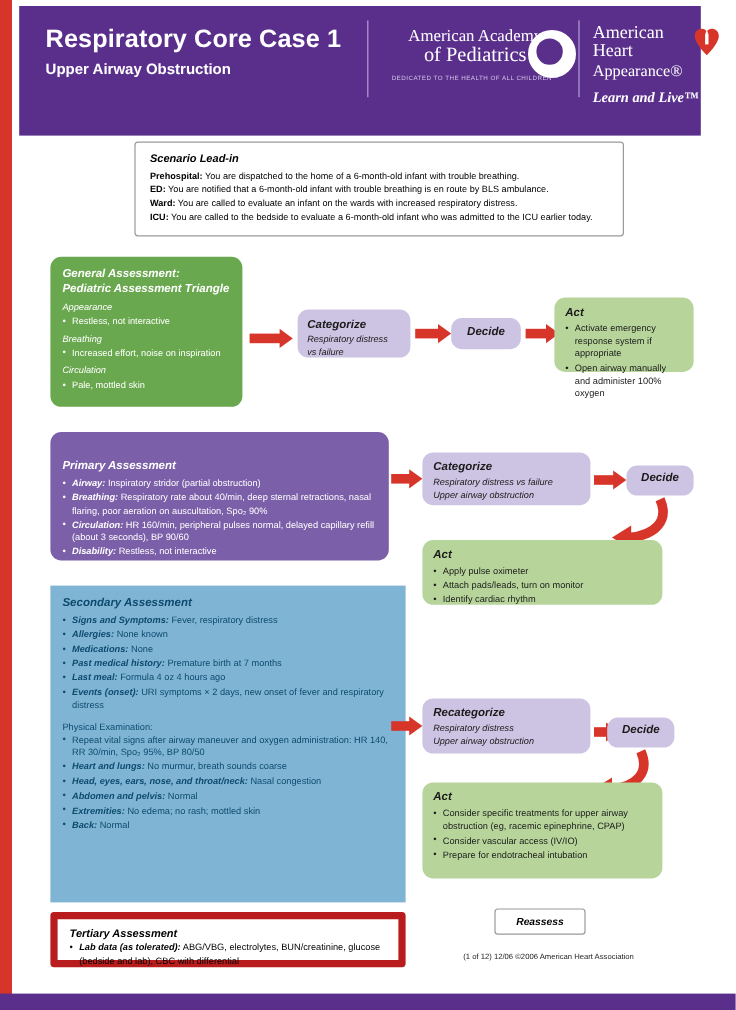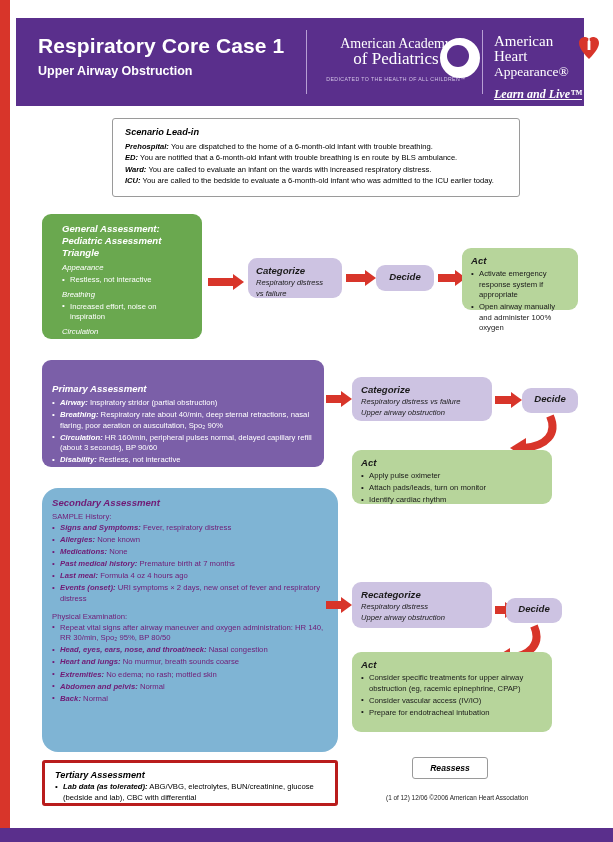--- a/index.html
+++ b/index.html
@@ -8,78 +8,78 @@
     background:#ffffff;
     font-family:"Liberation Sans", sans-serif;
     position:relative;
     overflow:hidden;
   }
   .page{position:absolute;inset:0;background:#ffffff;}
   .leftbar{position:absolute;left:0;top:0;width:10px;height:842px;background:#d8352a;}
   .bottombar{position:absolute;left:0;bottom:0;width:613px;height:14px;background:#5a2f8c;}
 
   
-  .header{position:absolute;left:16px;top:18px;width:568px;height:88px;background:#5a2f8c;}
+  .header{position:absolute;left:16px;top:5px;width:568px;height:108px;background:#5a2f8c;}
   .hdr-title{position:absolute;left:22px;top:16px;color:#ffffff;font-size:21px;font-weight:bold;letter-spacing:0.1px;}
   .hdr-sub{position:absolute;left:22px;top:46px;color:#ffffff;font-size:12.5px;font-weight:bold;}
   .hdr-divider{position:absolute;top:12px;width:1px;height:64px;background:#b79fd4;}
   .aap{position:absolute;left:300px;top:18px;width:160px;text-align:center;color:#ffffff;}
   .aap .l1{font-family:"Liberation Serif",serif;font-size:14px;line-height:15px;}
   .aap .l2{font-family:"Liberation Serif",serif;font-size:17px;line-height:15px;}
   .aap .tag{font-size:5.2px;letter-spacing:0.4px;margin-top:10px;color:#d3c4e6;}
   .aap-seal{position:absolute;left:424px;top:20px;width:36px;height:36px;border-radius:50%;background:#ffffff;border:2px solid #ffffff;}
   .aap-seal:after{content:"";position:absolute;left:5px;top:5px;width:22px;height:22px;border-radius:50%;background:#5a2f8c;}
   .aha{position:absolute;left:478px;top:16px;color:#ffffff;}
   .aha .a1{font-family:"Liberation Serif",serif;font-size:15px;line-height:15px;}
   .aha .a2{font-family:"Liberation Serif",serif;font-size:13.5px;line-height:15px;}
-  .aha .a3{font-family:"Liberation Serif",serif;font-size:12px;font-style:italic;font-weight:bold;margin-top:8px;text-decoration:underline;}
+  .aha .a3{font-family:"Liberation Serif",serif;font-size:12px;font-style:italic;font-weight:bold;margin-top:8px;}
   .aha-heart{position:absolute;left:562px;top:18px;width:22px;height:24px;}
 
   
   .box{position:absolute;box-sizing:border-box;}
   .scenario{
     left:112px;top:118px;width:408px;min-height:72px;
     background:#ffffff;border:1px solid #9a9a9a;border-radius:3px;
     padding:8px 10px 9px 12px;
   }
   .scenario .title{font-size:9.2px;font-weight:bold;font-style:italic;margin-bottom:4px;color:#000;}
   .scenario .line{font-size:7.6px;line-height:11.4px;color:#000;}
-  .scenario .line b{font-style:italic;}
+  .scenario .line b{}
 
   .green{background:#6aa84f;color:#ffffff;border-radius:9px;}
   .purple{background:#7b5fa8;color:#ffffff;border-radius:9px;}
-  .blue{background:#7fb4d4;color:#701a75;border-radius:16px;}
+  .blue{background:#7fb4d4;color:#0c4a6e;border-radius:0;}
   .lav{background:#cdc3e2;color:#1a1a1a;border-radius:9px;}
   .lgreen{background:#b7d59b;color:#1a1a1a;border-radius:9px;}
 
   .bx-title{font-size:9.6px;font-weight:bold;font-style:italic;line-height:12px;}
   .bx-sub{font-size:8.4px;font-style:italic;line-height:11px;}
   .bx-text{font-size:7.7px;line-height:11px;}
   ul.bl{margin:2px 0 0 0;padding:0;list-style:none;}
   ul.bl li{position:relative;padding-left:8px;font-size:7.7px;line-height:10.6px;margin-bottom:1.5px;}
   ul.bl li:before{content:"•";position:absolute;left:0;top:-0.5px;font-size:8px;}
   .em{font-style:italic;font-weight:bold;}
 
   
-  #general{left:42px;top:214px;width:160px;height:125px;padding:9px 20px;}
+  #general{left:42px;top:214px;width:160px;height:125px;padding:9px 10px;}
   #categorize1{left:248px;top:258px;width:94px;height:40px;padding:7px 8px;}
   #decide1{left:376px;top:265px;width:58px;height:26px;padding:6px 8px;text-align:center;}
   #act1{left:462px;top:248px;width:116px;height:62px;padding:7px 9px;}
 
   #primary{left:42px;top:360px;width:282px;height:107px;padding:23px 10px;}
   #categorize2{left:352px;top:377px;width:140px;height:44px;padding:7px 9px;}
   #decide2{left:522px;top:388px;width:56px;height:25px;padding:5px 8px;text-align:center;}
   #act2{left:352px;top:450px;width:200px;height:54px;padding:7px 9px;}
 
   #secondary{left:42px;top:488px;width:296px;height:264px;padding:9px 10px;}
   #recategorize{left:352px;top:582px;width:140px;height:46px;padding:7px 9px;}
   #decide3{left:506px;top:598px;width:56px;height:25px;padding:5px 8px;text-align:center;}
   #act3{left:352px;top:652px;width:200px;height:80px;padding:7px 9px;}
 
-  #tertiary{left:42px;top:760px;width:296px;height:46px;background:#ffffff;border:3px solid #b91c1c;border-radius:3px;padding:7px 10px;}
+  #tertiary{left:42px;top:760px;width:296px;height:46px;background:#ffffff;border:6px solid #b91c1c;border-radius:3px;padding:7px 10px;}
   #tertiary .t{font-size:9.2px;font-weight:bold;font-style:italic;}
   #reassess{left:412px;top:757px;width:76px;height:22px;background:#ffffff;border:1px solid #9a9a9a;border-radius:3px;
             font-size:8.6px;font-weight:bold;font-style:italic;display:flex;align-items:center;justify-content:center;}
 
   .footer{position:absolute;left:386px;top:794px;font-size:6.4px;color:#222;}
 
   
   .arrow{position:absolute;}
   .ar-body{position:absolute;background:#d8352a;height:8px;}
   .ar-head{position:absolute;width:0;height:0;border-top:8px solid transparent;border-bottom:8px solid transparent;border-left:11px solid #d8352a;}
@@ -219,36 +219,35 @@
     <div class="bx-title">Act</div>
     <ul class="bl">
       <li>Apply pulse oximeter</li>
       <li>Attach pads/leads, turn on monitor</li>
       <li>Identify cardiac rhythm</li>
     </ul>
   </div>
 
   <div class="box blue" id="secondary">
     <div class="bx-title" style="margin-bottom:3px;">Secondary Assessment</div>
-    <div class="sample-h">SAMPLE History:</div>
     <ul class="bl">
       <li><span class="em">Signs and Symptoms:</span> <span>Fever, respiratory distress</span></li>
       <li><span class="em">Allergies:</span> <span>None known</span></li>
       <li><span class="em">Medications:</span> <span>None</span></li>
       <li><span class="em">Past medical history:</span> <span>Premature birth at 7 months</span></li>
       <li><span class="em">Last meal:</span> <span>Formula 4 oz 4 hours ago</span></li>
       <li><span class="em">Events (onset):</span> <span>URI symptoms × 2 days, new onset of fever and respiratory distress</span></li>
     </ul>
     <div class="phys-h">Physical Examination:</div>
     <ul class="bl">
       <li><span>Repeat vital signs after airway maneuver and oxygen administration: HR 140, RR 30/min, Spo₂ 95%, BP 80/50</span></li>
+      <li><span class="em">Heart and lungs:</span> <span>No murmur, breath sounds coarse</span></li>
       <li><span class="em">Head, eyes, ears, nose, and throat/neck:</span> <span>Nasal congestion</span></li>
-      <li><span class="em">Heart and lungs:</span> <span>No murmur, breath sounds coarse</span></li>
+      <li><span class="em">Abdomen and pelvis:</span> <span>Normal</span></li>
       <li><span class="em">Extremities:</span> <span>No edema; no rash; mottled skin</span></li>
-      <li><span class="em">Abdomen and pelvis:</span> <span>Normal</span></li>
       <li><span class="em">Back:</span> <span>Normal</span></li>
     </ul>
   </div>
 
   <div class="arrow" style="left:326px;top:597px;width:28px;height:16px;">
     <div class="ar-body" style="left:0;top:4px;width:16px;"></div>
     <div class="ar-head" style="left:15px;top:0;"></div>
   </div>
 
   <div class="box lav" id="recategorize">

